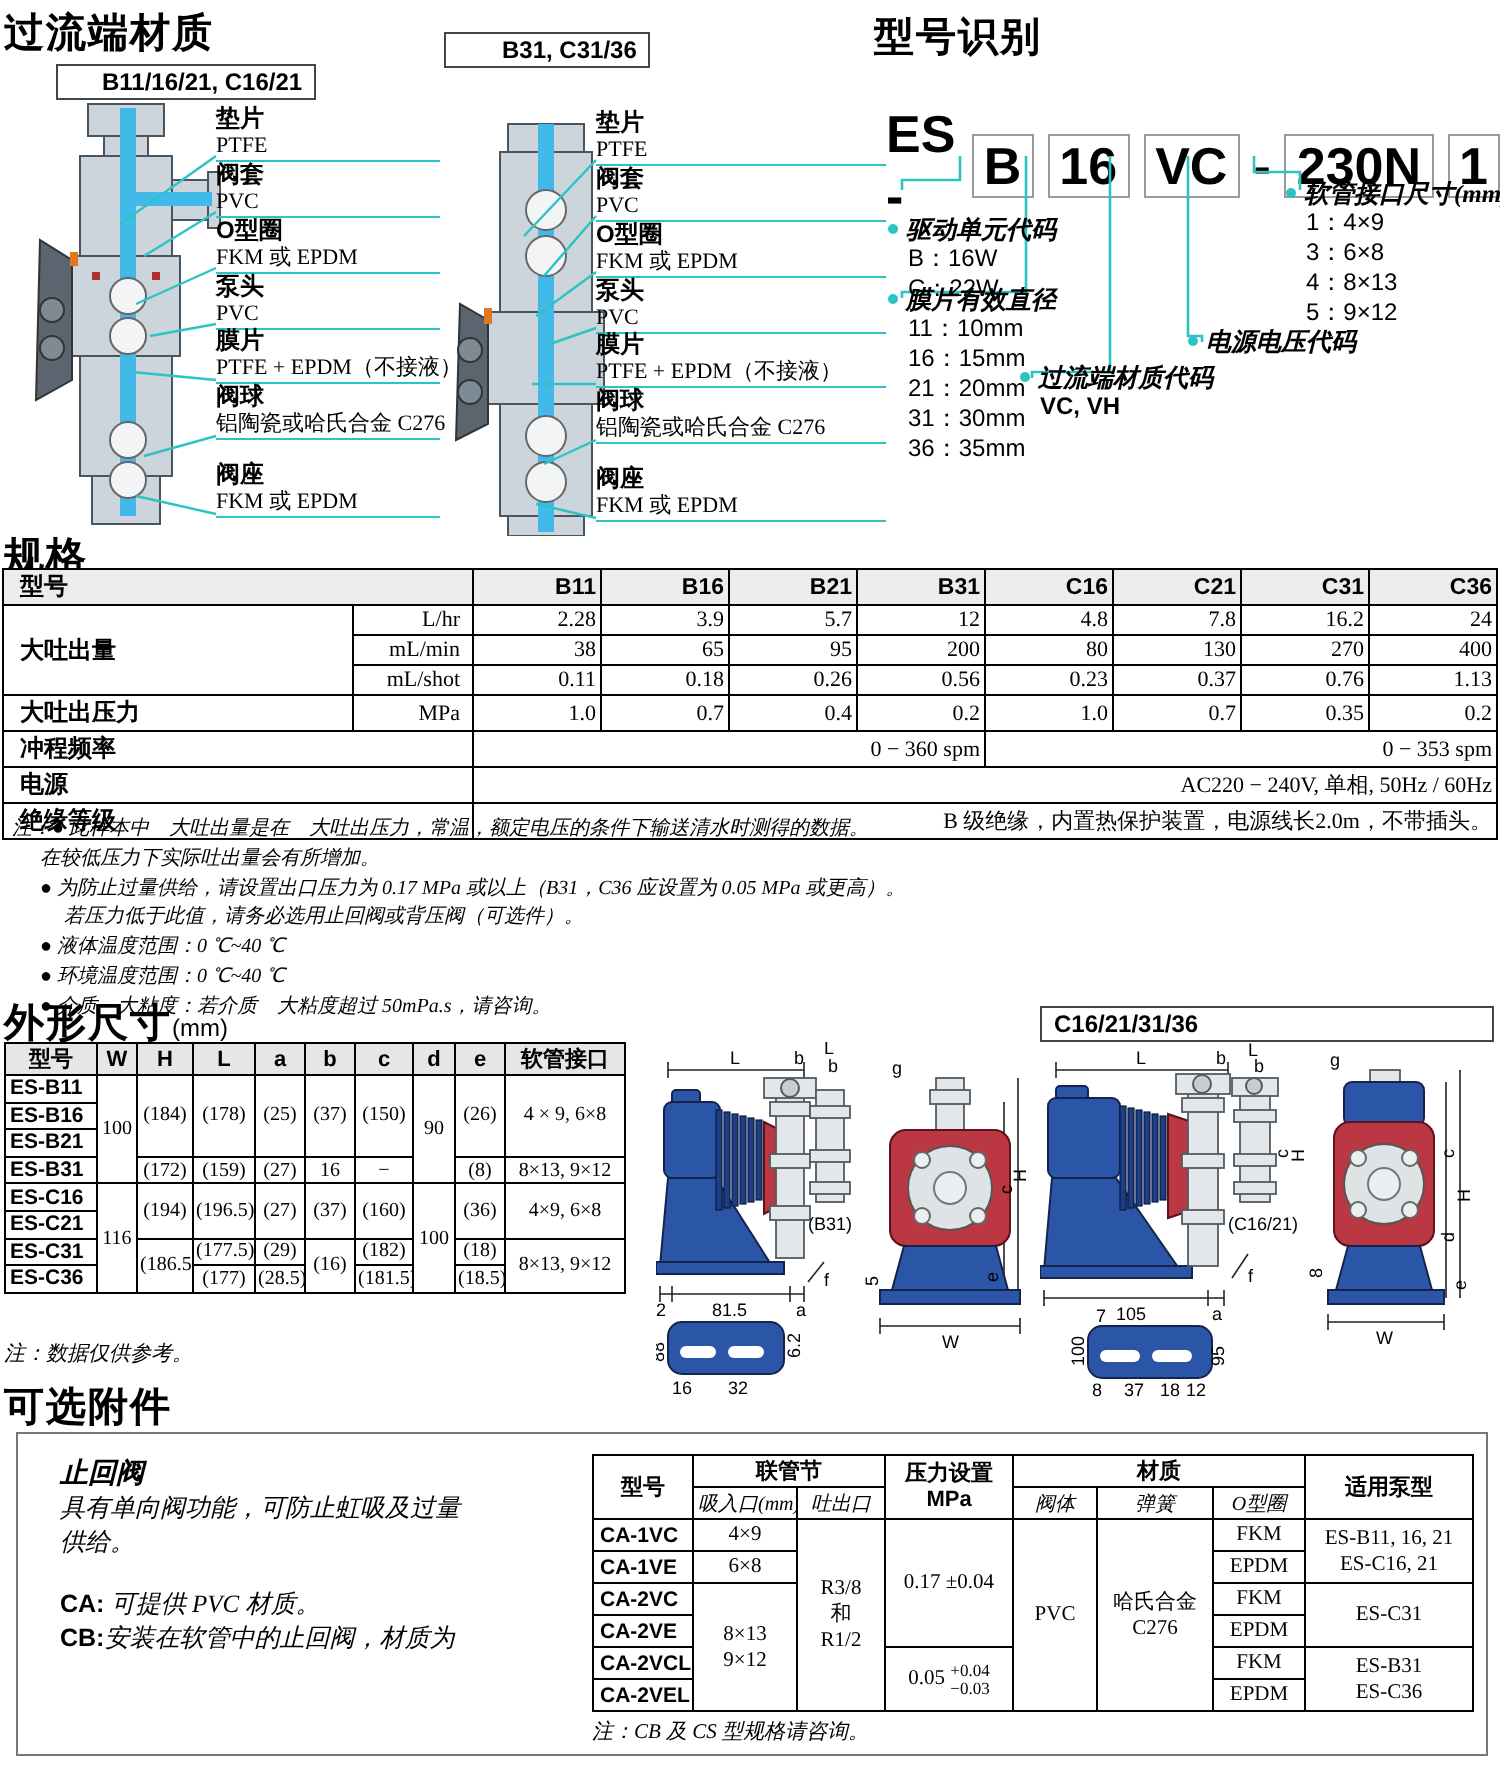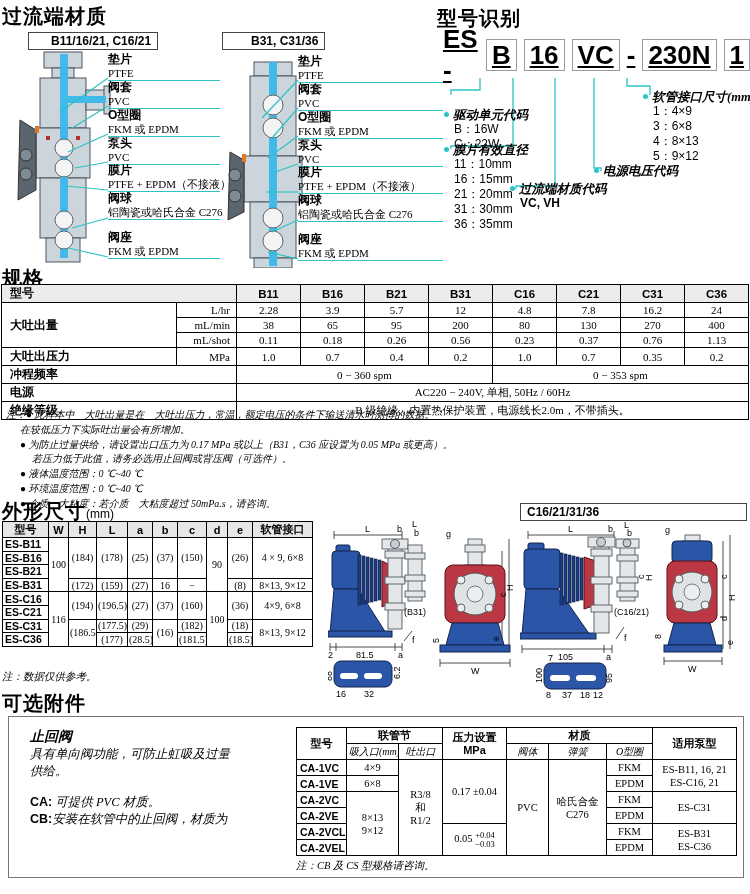--- a/index.html
+++ b/index.html
@@ -17,21 +17,21 @@
   
   .code-row{position:absolute;display:flex;align-items:center;gap:7px;font-size:26px;font-weight:700;}
   .code-box{border:1.5px solid #9a9a9a;padding:0 5px;line-height:30px;}
   .callout{position:absolute;white-space:nowrap;}
   .callout-label{font-family:"Liberation Serif",serif;font-style:italic;font-weight:700;font-size:12.5px;line-height:14px;}
   .dot{display:inline-block;width:5px;height:5px;border-radius:50%;background:#2cc3c5;margin-right:4px;vertical-align:2px;}
   .callout-item{font-size:12px;line-height:15px;padding-left:10px;white-space:nowrap;}
   
   table{border-collapse:collapse;table-layout:fixed;}
   td{border:1px solid #000;overflow:hidden;white-space:nowrap;}
-  .spec-table td{font-family:"Liberation Serif",serif;font-size:11px;height:14px;padding:0 2px;text-align:center;}
+  .spec-table td{font-family:"Liberation Serif",serif;font-size:11px;height:14px;padding:0 2px;text-align:right;}
   .spec-table td.lbl{font-family:"Liberation Sans",sans-serif;font-weight:700;font-size:12px;text-align:left;padding-left:8px;}
   .spec-table td.unit{text-align:right;padding-right:6px;}
   .spec-table tr.hdr td{background:#ececec;font-family:"Liberation Sans",sans-serif;font-weight:700;font-size:11.5px;height:16px;}
   .spec-table tr.hdr td.lbl{font-size:12px;}
   .notes{position:absolute;font-family:"Liberation Serif",serif;font-style:italic;font-size:10px;line-height:14.8px;}
   .notes .i1{margin-left:14px;} .notes .i2{margin-left:26px;}
   .dim-table td{font-family:"Liberation Serif",serif;font-size:10px;height:12.6px;padding:0 1px;text-align:center;}
   .dim-table td.mdl{font-family:"Liberation Sans",sans-serif;font-weight:700;font-size:10.5px;text-align:left;padding-left:2px;}
   .dim-table tr.hdr td{background:#e6e6e6;font-family:"Liberation Sans",sans-serif;font-weight:700;font-size:11px;height:15px;}
   .small-note{position:absolute;font-family:"Liberation Serif",serif;font-style:italic;font-size:10.5px;white-space:nowrap;}
@@ -47,21 +47,21 @@
   svg{position:absolute;}
   svg text{font-family:"Liberation Sans",sans-serif;}
 </style>
 </head>
 <body>
 
 <div class="page">
 
   <div class="h1" style="left:2px;top:3px;">过流端材质</div>
   <div class="tagbox" style="left:28px;top:32px;padding-left:22px;">B11/16/21, C16/21</div>
-  <div class="tagbox" style="left:222px;top:32px;padding-left:28px;">B31, C31/36</div>
+  <div class="tagbox" style="left:222px;top:16px;padding-left:28px;">B31, C31/36</div>
 
   <svg style="left:16px;top:50px;" width="96" height="218" viewBox="0 0 96 218">
     <g stroke="#4a5560" stroke-width="1" fill="#ccd5db">
       <rect x="28" y="2" width="38" height="16"></rect>
         <rect x="36" y="18" width="22" height="10"></rect>
       <rect x="24" y="28" width="46" height="50"></rect>
         <rect x="70" y="40" width="20" height="20"></rect>
       <rect x="88" y="36" width="6" height="28"></rect>
       <rect x="20" y="78" width="54" height="50"></rect>
       <rect x="24" y="128" width="46" height="60"></rect>
@@ -175,21 +175,21 @@
   <div class="part-pair" style="left:298px;top:194px;width:145px;">
     <div class="part-name">阀球</div>
     <div class="part-mat">铝陶瓷或哈氏合金 C276</div>
     </div>
   <div class="part-pair" style="left:298px;top:233px;width:145px;">
     <div class="part-name">阀座</div>
     <div class="part-mat">FKM 或 EPDM</div>
     </div>
 
   <div class="h1" style="left:437px;top:5px;">型号识别</div>
-  <div class="code-row" style="left:443px;top:24px;text-decoration:underline;">
+  <div class="code-row" style="left:443px;top:52px;">
     <span>ES -</span>
     <span class="code-box">B</span>
     <span class="code-box">16</span>
     <span class="code-box">VC</span>
     <span>-</span>
     <span class="code-box">230N</span>
     <span class="code-box">1</span>
   </div>
 
   <svg style="left:430px;top:70px;" width="320" height="145" viewBox="0 0 320 145">

